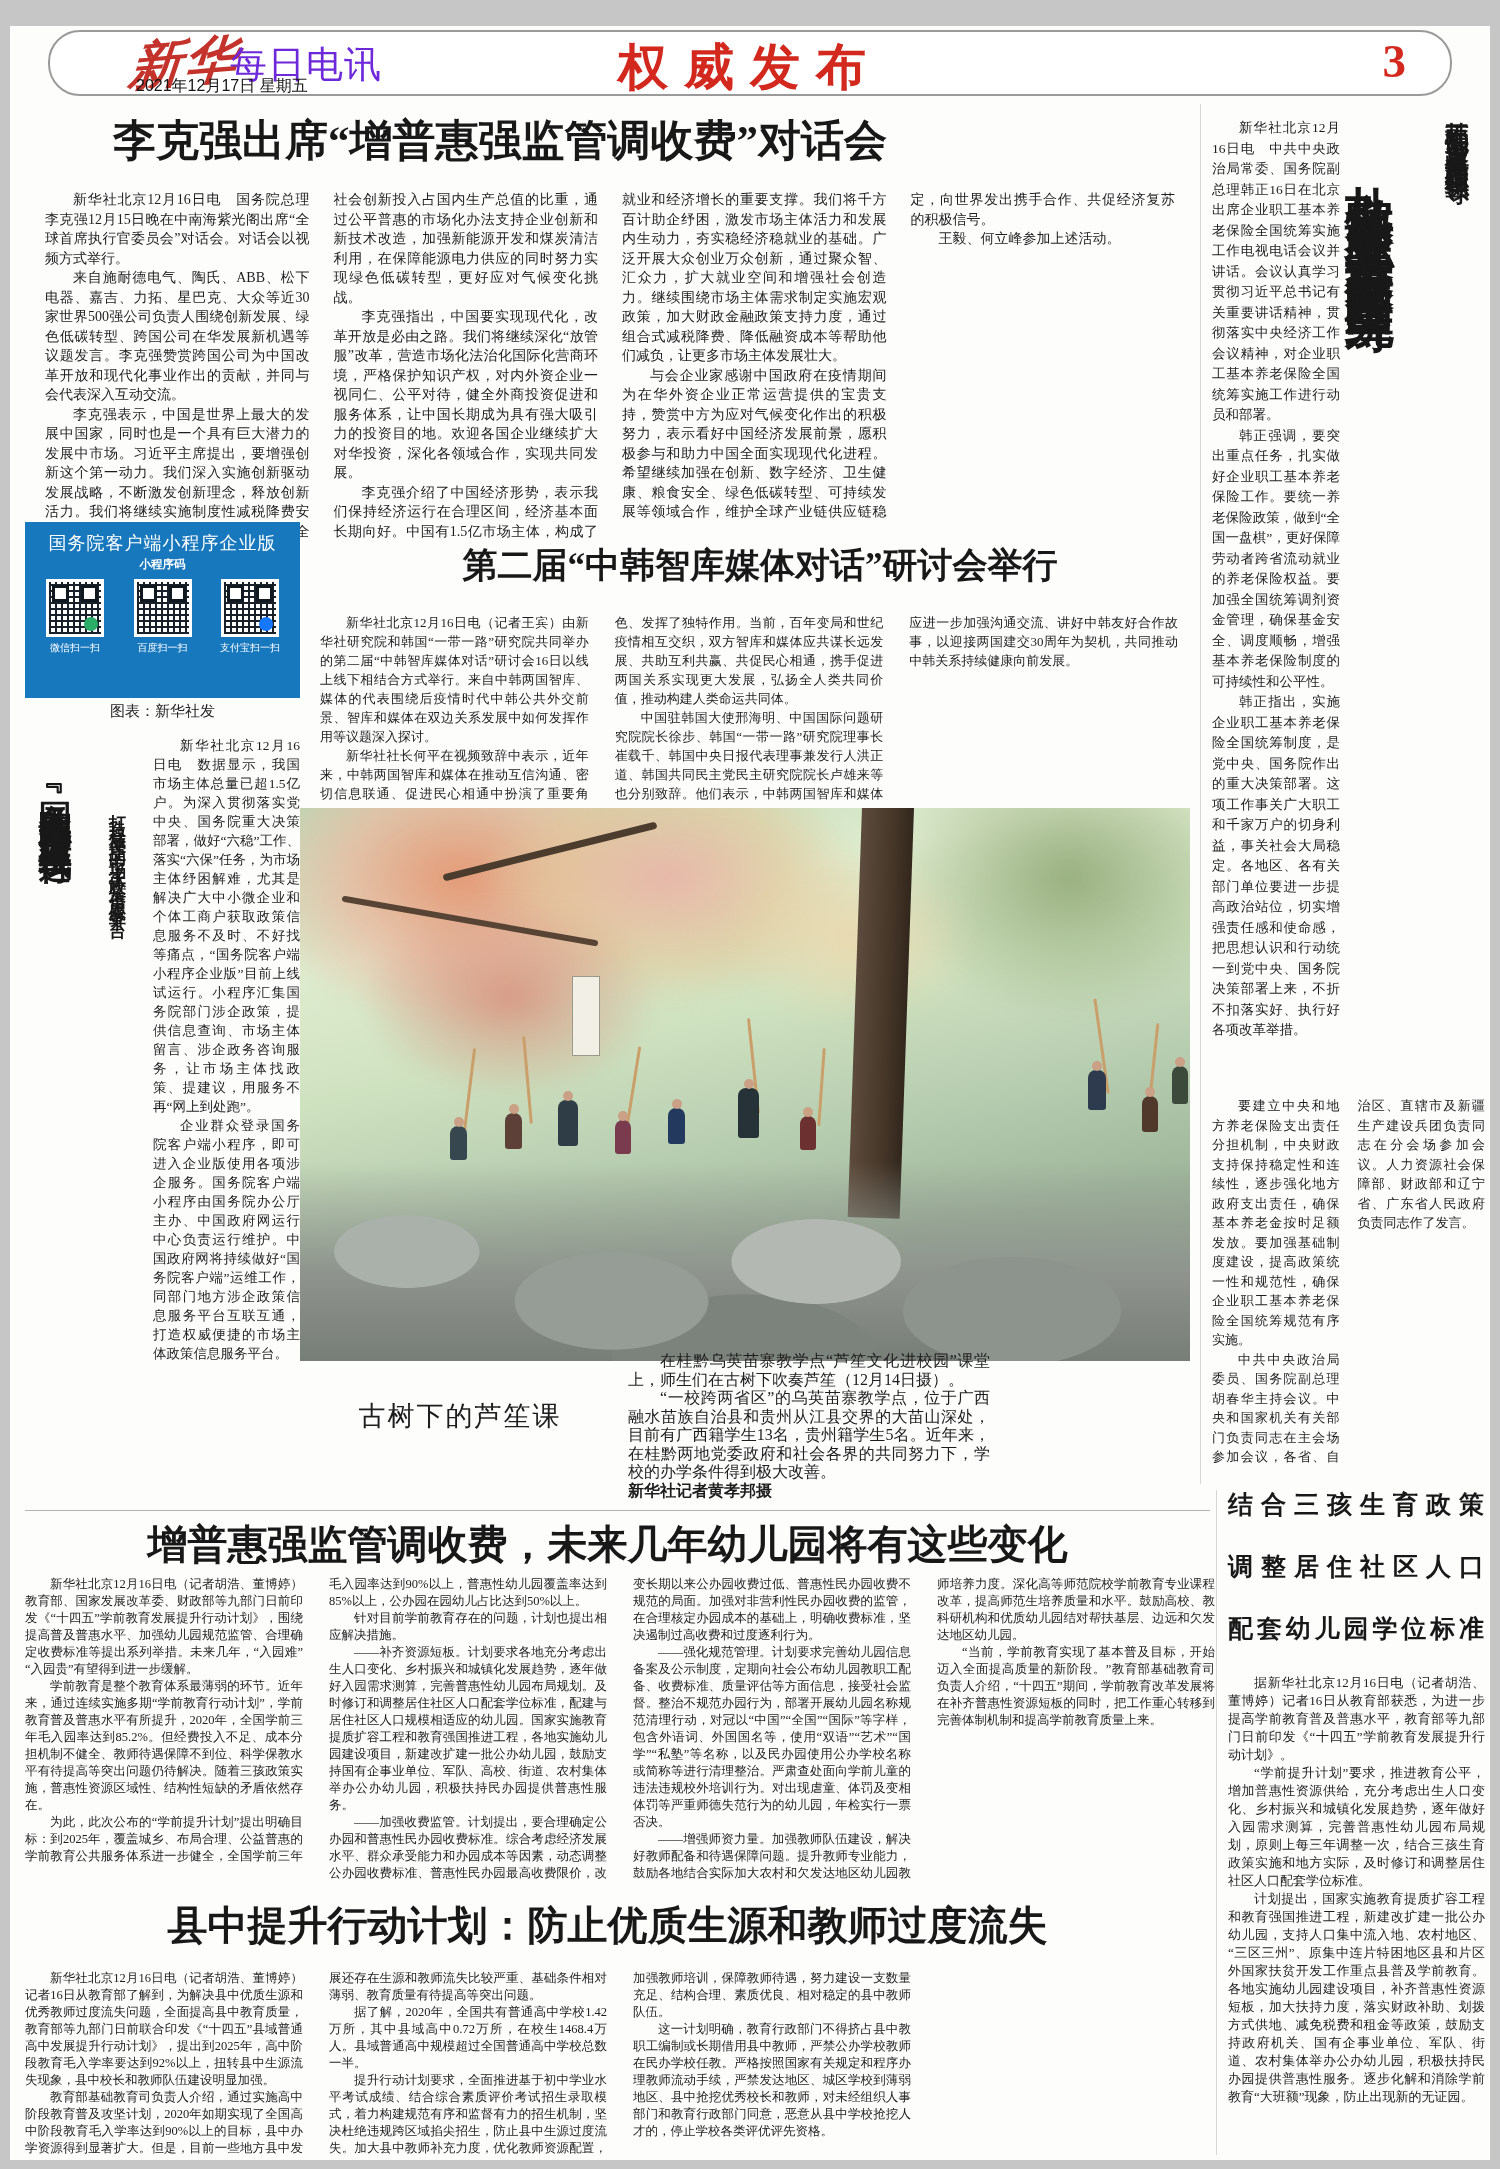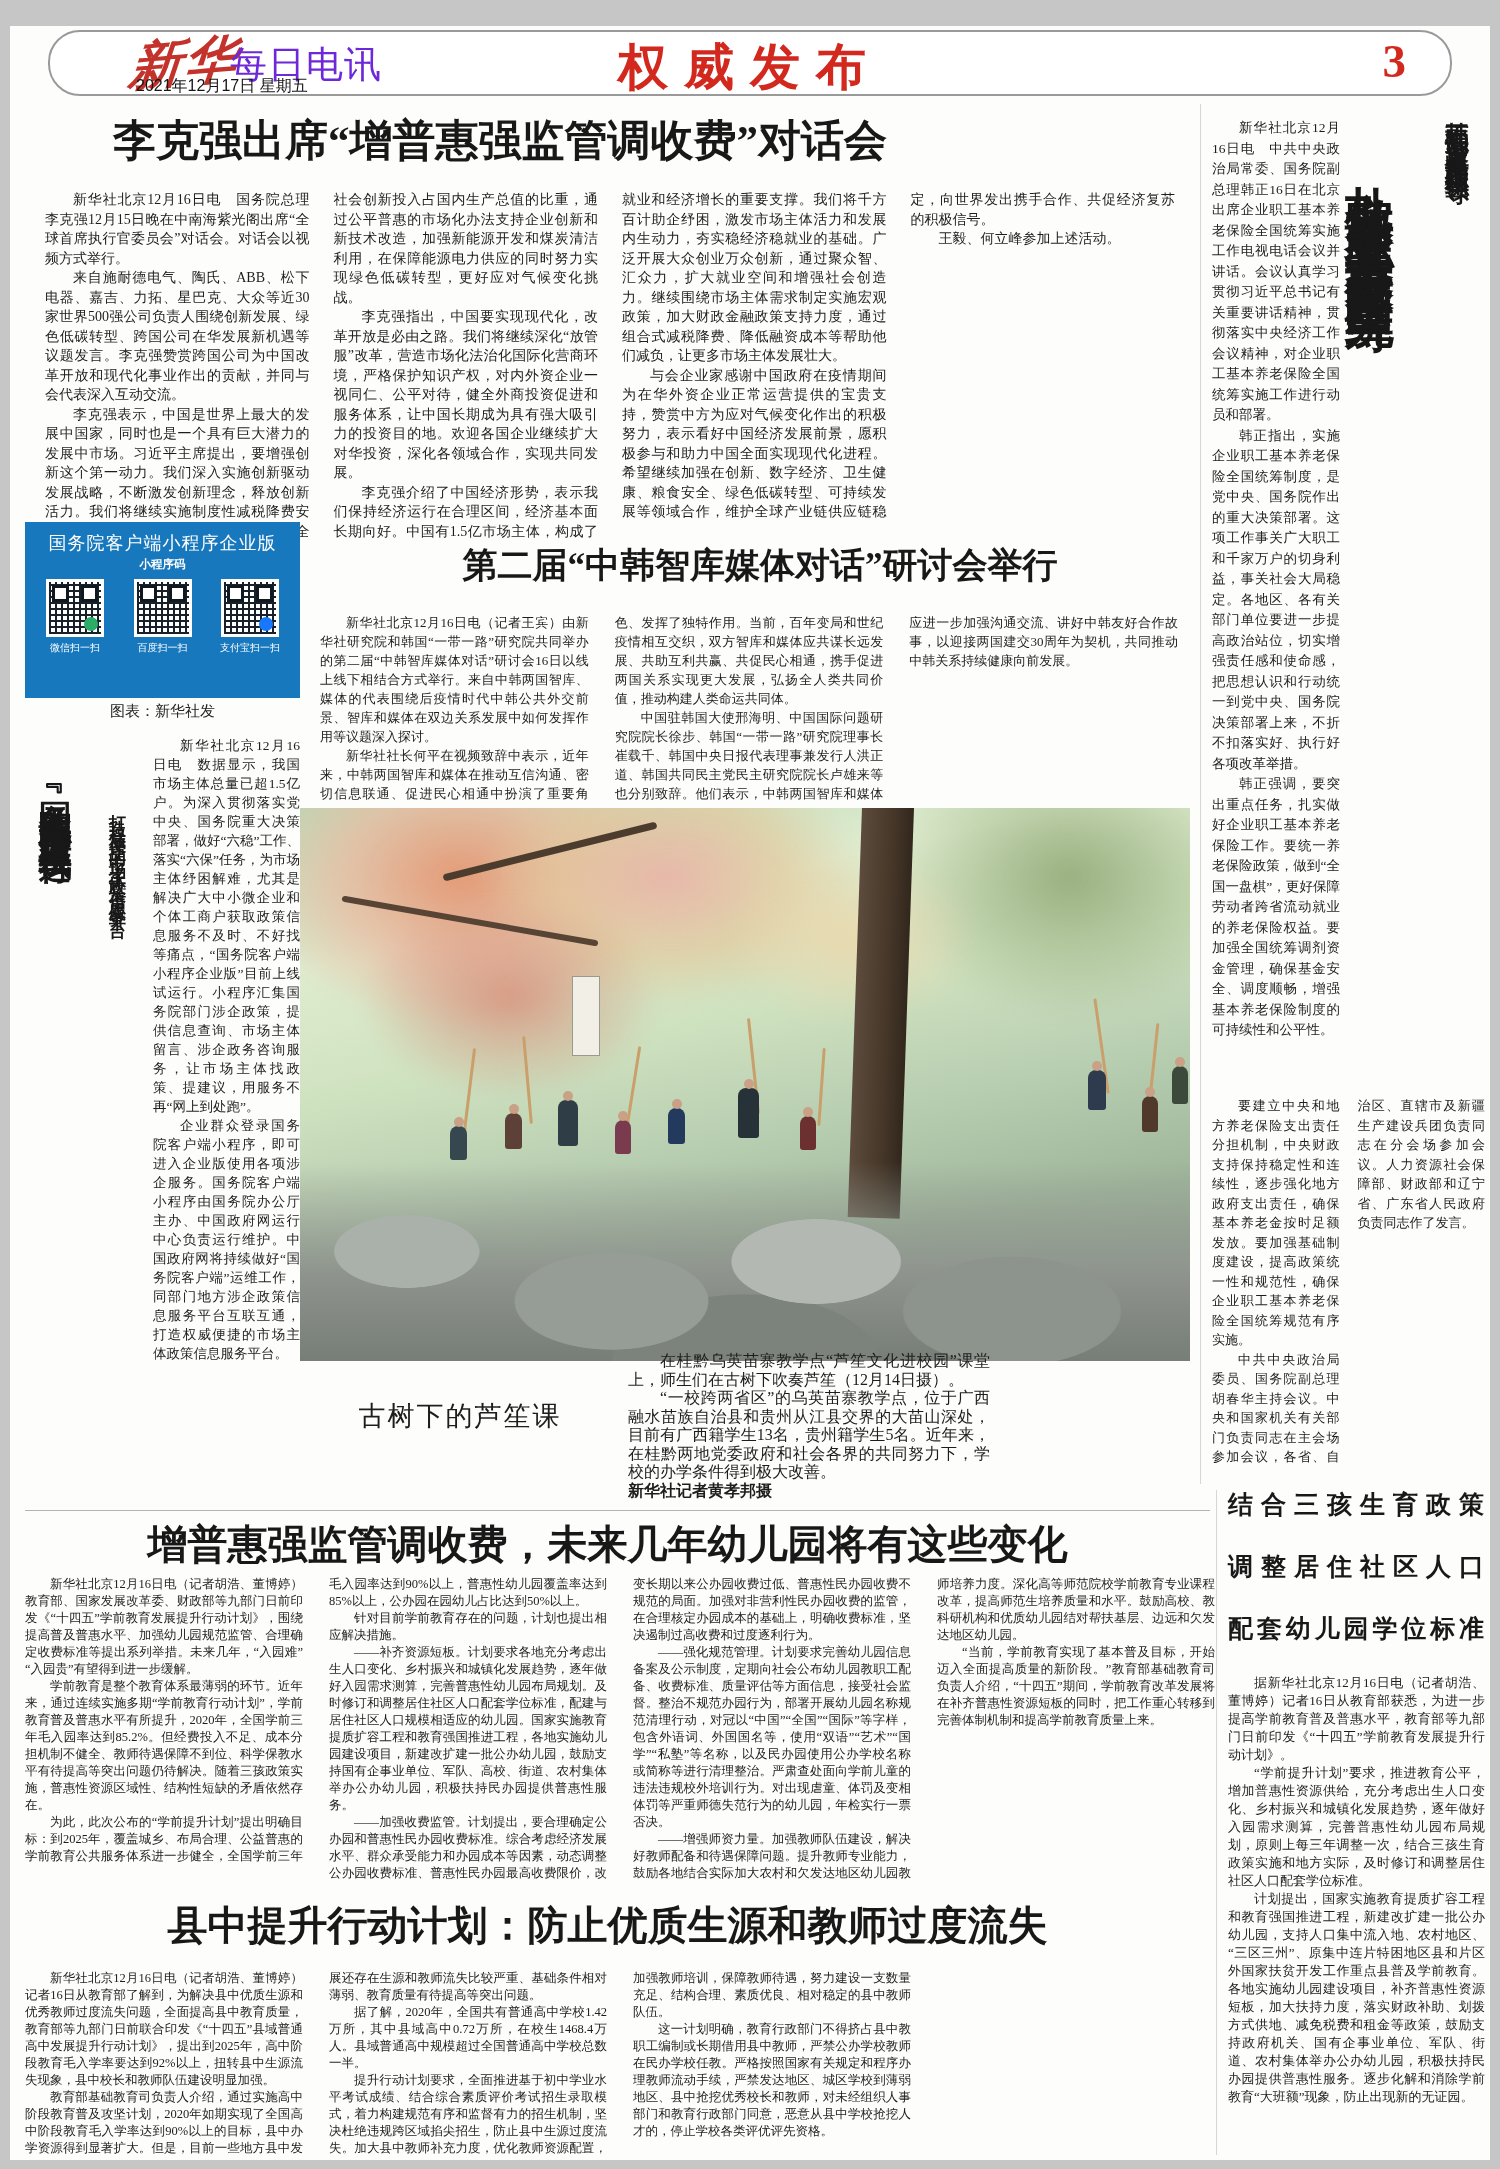--- a/index.html
+++ b/index.html
@@ -188,22 +188,22 @@
 
   <div class="cap-title">古树下的芦笙课</div>
   <div class="body-text cap-text">
     <span><p>在桂黔乌英苗寨教学点“芦笙文化进校园”课堂上，师生们在古树下吹奏芦笙（12月14日摄）。</p><p>“一校跨两省区”的乌英苗寨教学点，位于广西融水苗族自治县和贵州从江县交界的大苗山深处，目前有广西籍学生13名，贵州籍学生5名。近年来，在桂黔两地党委政府和社会各界的共同努力下，学校的办学条件得到极大改善。</p></span>
     <p class="cap-credit">新华社记者黄孝邦摄</p>
   </div>
 
   <div class="hairline-v" style="left:1200px;top:104px;height:1380px;"></div>
   <div class="body-text han-col1">
       <p>新华社北京12月16日电　中共中央政治局常委、国务院副总理韩正16日在北京出席企业职工基本养老保险全国统筹实施工作电视电话会议并讲话。会议认真学习贯彻习近平总书记有关重要讲话精神，贯彻落实中央经济工作会议精神，对企业职工基本养老保险全国统筹实施工作进行动员和部署。</p>
+      <p>韩正强调，要突出重点任务，扎实做好企业职工基本养老保险工作。要统一养老保险政策，做到“全国一盘棋”，更好保障劳动者跨省流动就业的养老保险权益。要加强全国统筹调剂资金管理，确保基金安全、调度顺畅，增强基本养老保险制度的可持续性和公平性。</p>
       <p>韩正指出，实施企业职工基本养老保险全国统筹制度，是党中央、国务院作出的重大决策部署。这项工作事关广大职工和千家万户的切身利益，事关社会大局稳定。各地区、各有关部门单位要进一步提高政治站位，切实增强责任感和使命感，把思想认识和行动统一到党中央、国务院决策部署上来，不折不扣落实好、执行好各项改革举措。</p>
-      <p>韩正强调，要突出重点任务，扎实做好企业职工基本养老保险工作。要统一养老保险政策，做到“全国一盘棋”，更好保障劳动者跨省流动就业的养老保险权益。要加强全国统筹调剂资金管理，确保基金安全、调度顺畅，增强基本养老保险制度的可持续性和公平性。</p>
     </div>
   <div class="vert han-headline">扎实做好企业职工基本养老保险全国统筹</div>
   <div class="vert han-kicker">韩正强调突出重点任务加强组织领导</div>
   <div class="body-text han-bottom">
       <p>要建立中央和地方养老保险支出责任分担机制，中央财政支持保持稳定性和连续性，逐步强化地方政府支出责任，确保基本养老金按时足额发放。要加强基础制度建设，提高政策统一性和规范性，确保企业职工基本养老保险全国统筹规范有序实施。</p>
       <p>中共中央政治局委员、国务院副总理胡春华主持会议。中央和国家机关有关部门负责同志在主会场参加会议，各省、自治区、直辖市及新疆生产建设兵团负责同志在分会场参加会议。人力资源社会保障部、财政部和辽宁省、广东省人民政府负责同志作了发言。</p>
     </div>
 
   <div class="hairline-h" style="left:25px;top:1510px;width:1185px;"></div>
   <div class="hairline-v" style="left:1216px;top:1490px;height:665px;"></div>

